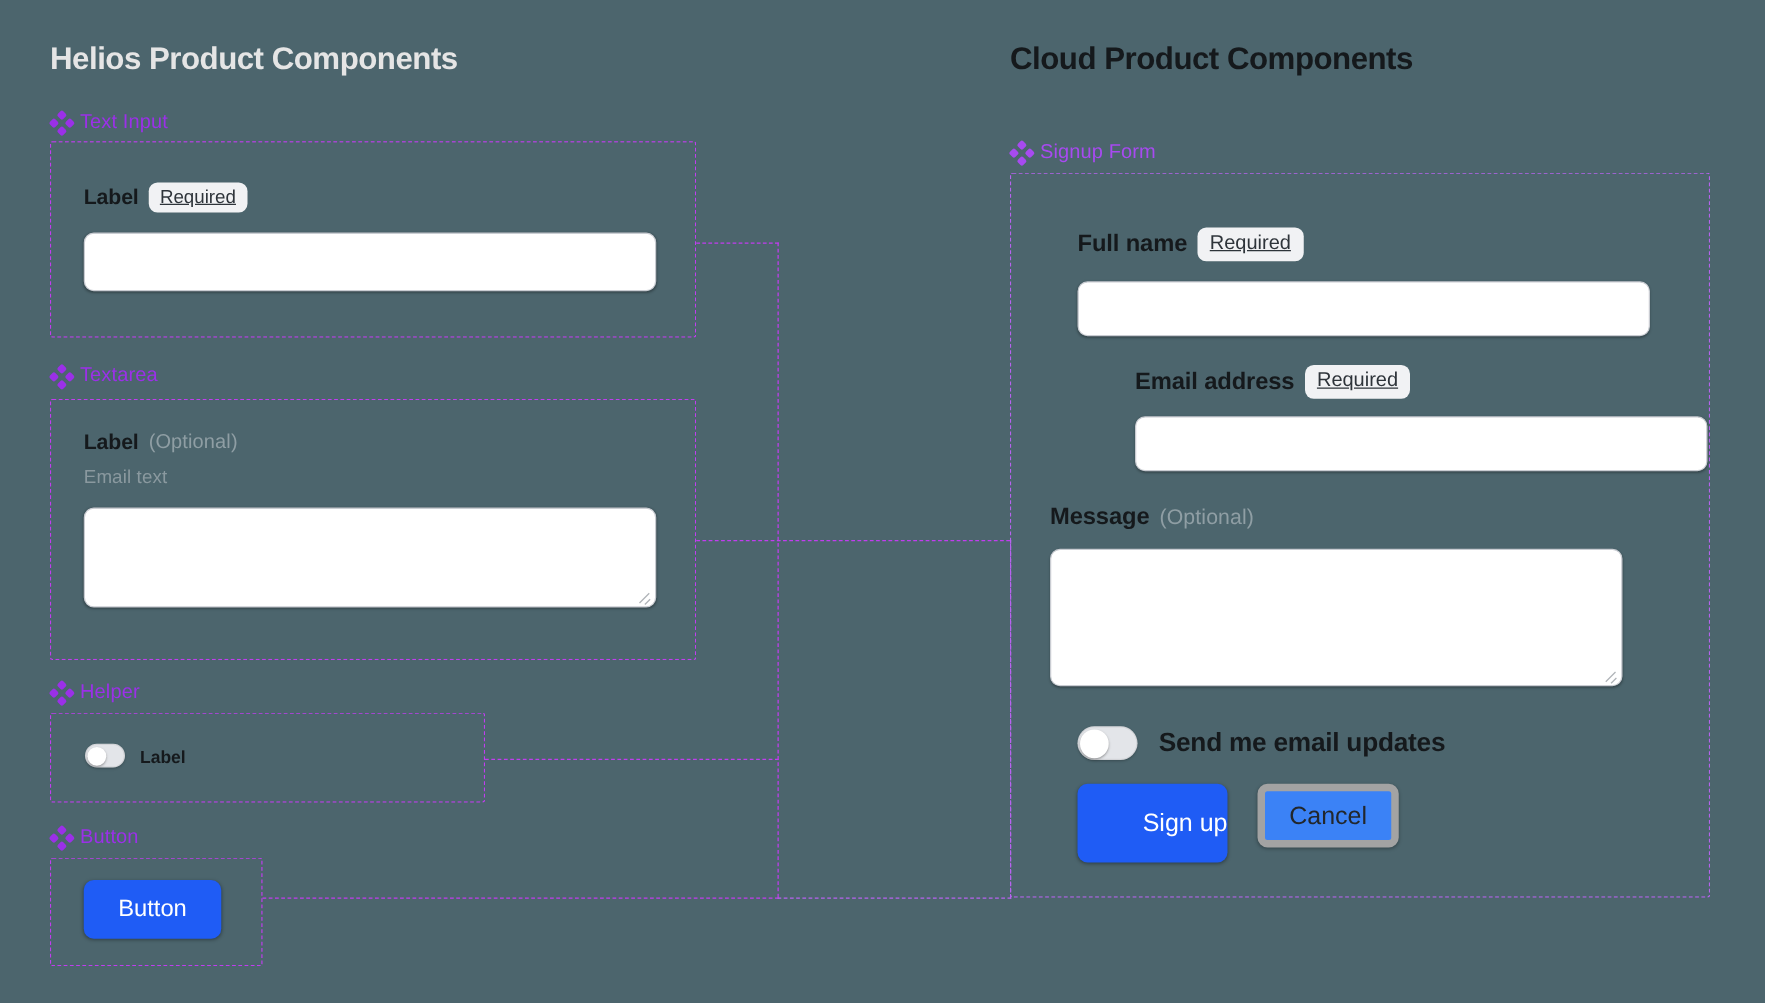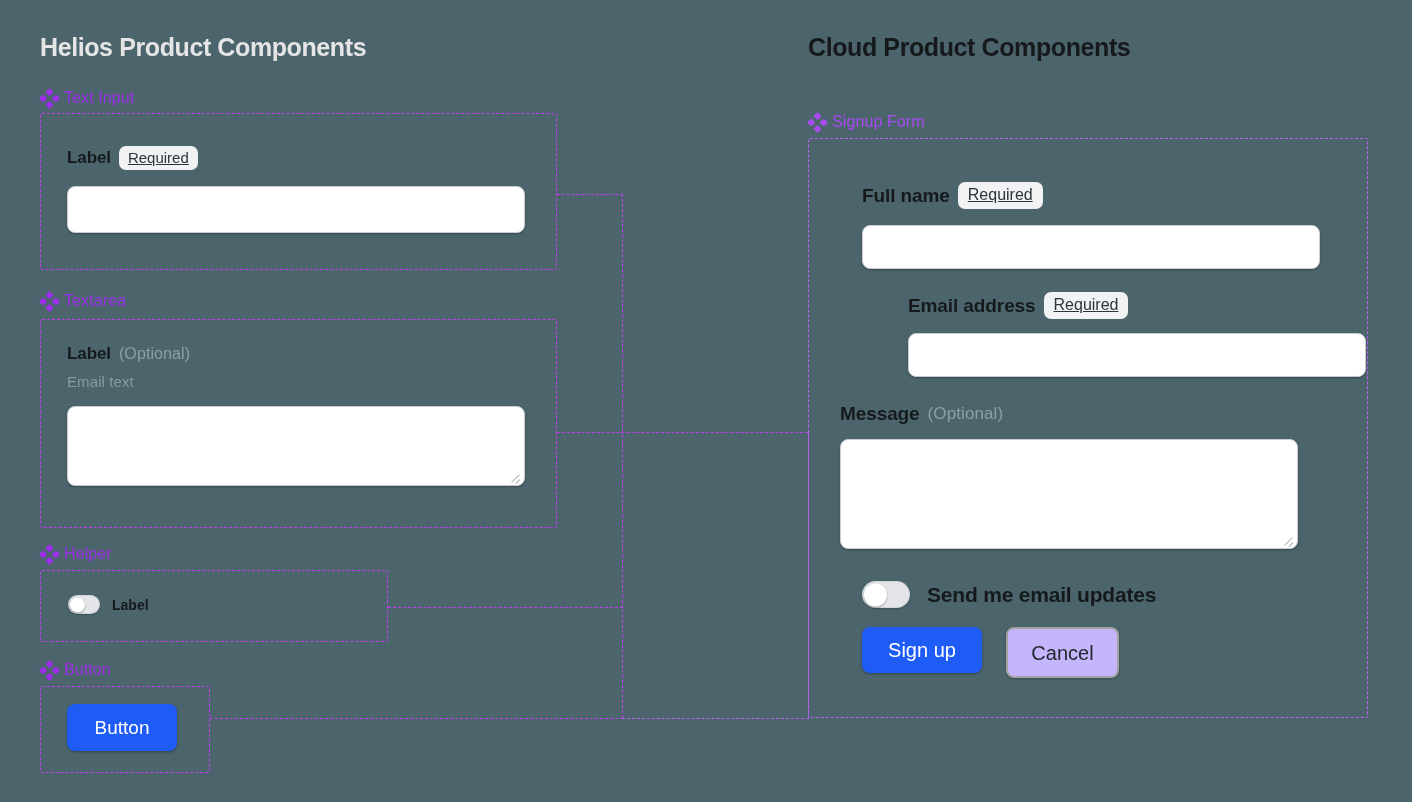--- a/index.html
+++ b/index.html
@@ -174,23 +174,23 @@
     cursor: pointer;
     line-height: 1;
     white-space: nowrap;
   }
   .btn-primary {
     background: #1f5cf5;
     color: #ffffff;
     box-shadow: 0 1px 3px rgba(0,0,0,0.35);
   }
   .btn-secondary {
-    background: #c4b5fd;
+    background: #3b82f6;
     color: #22272c;
-    border: 2px solid #a3a3a3;
+    border: 6px solid #a3a3a3;
     box-shadow: 0 1px 3px rgba(0,0,0,0.30);
   }
 </style>
 </head>
 <body>
 
 <div id="stage">
 
   <div id="title-left" class="panel-title">Helios Product Components</div>
   <div id="title-right" class="panel-title">Cloud Product Components</div>
@@ -325,17 +325,17 @@
     </div>
   </div>
 
   <div class="fld tgl-row" style="left:862px; top:581px;">
     <span class="tgl" style="width:48px; height:27px;">
       <span class="knob" style="width:23px; height:23px; left:2px;"></span>
     </span>
     <span class="tgl-lbl big" style="margin-left:17px;">Send me email updates</span>
   </div>
 
-  <button class="btn btn-primary" style="position:absolute; left:862px; top:627px; width:120px; height:46px; font-size:20px;">Sign up</button>
+  <button class="btn btn-primary" style="position:absolute; left:862px; top:627px; width:120px; height:63px; font-size:20px;text-align:right;">Sign up</button>
 
   <button class="btn btn-secondary" style="position:absolute; left:1006px; top:627px; width:113px; height:51px; font-size:20px;">Cancel</button>
 
 </div>
 
 </body></html>

